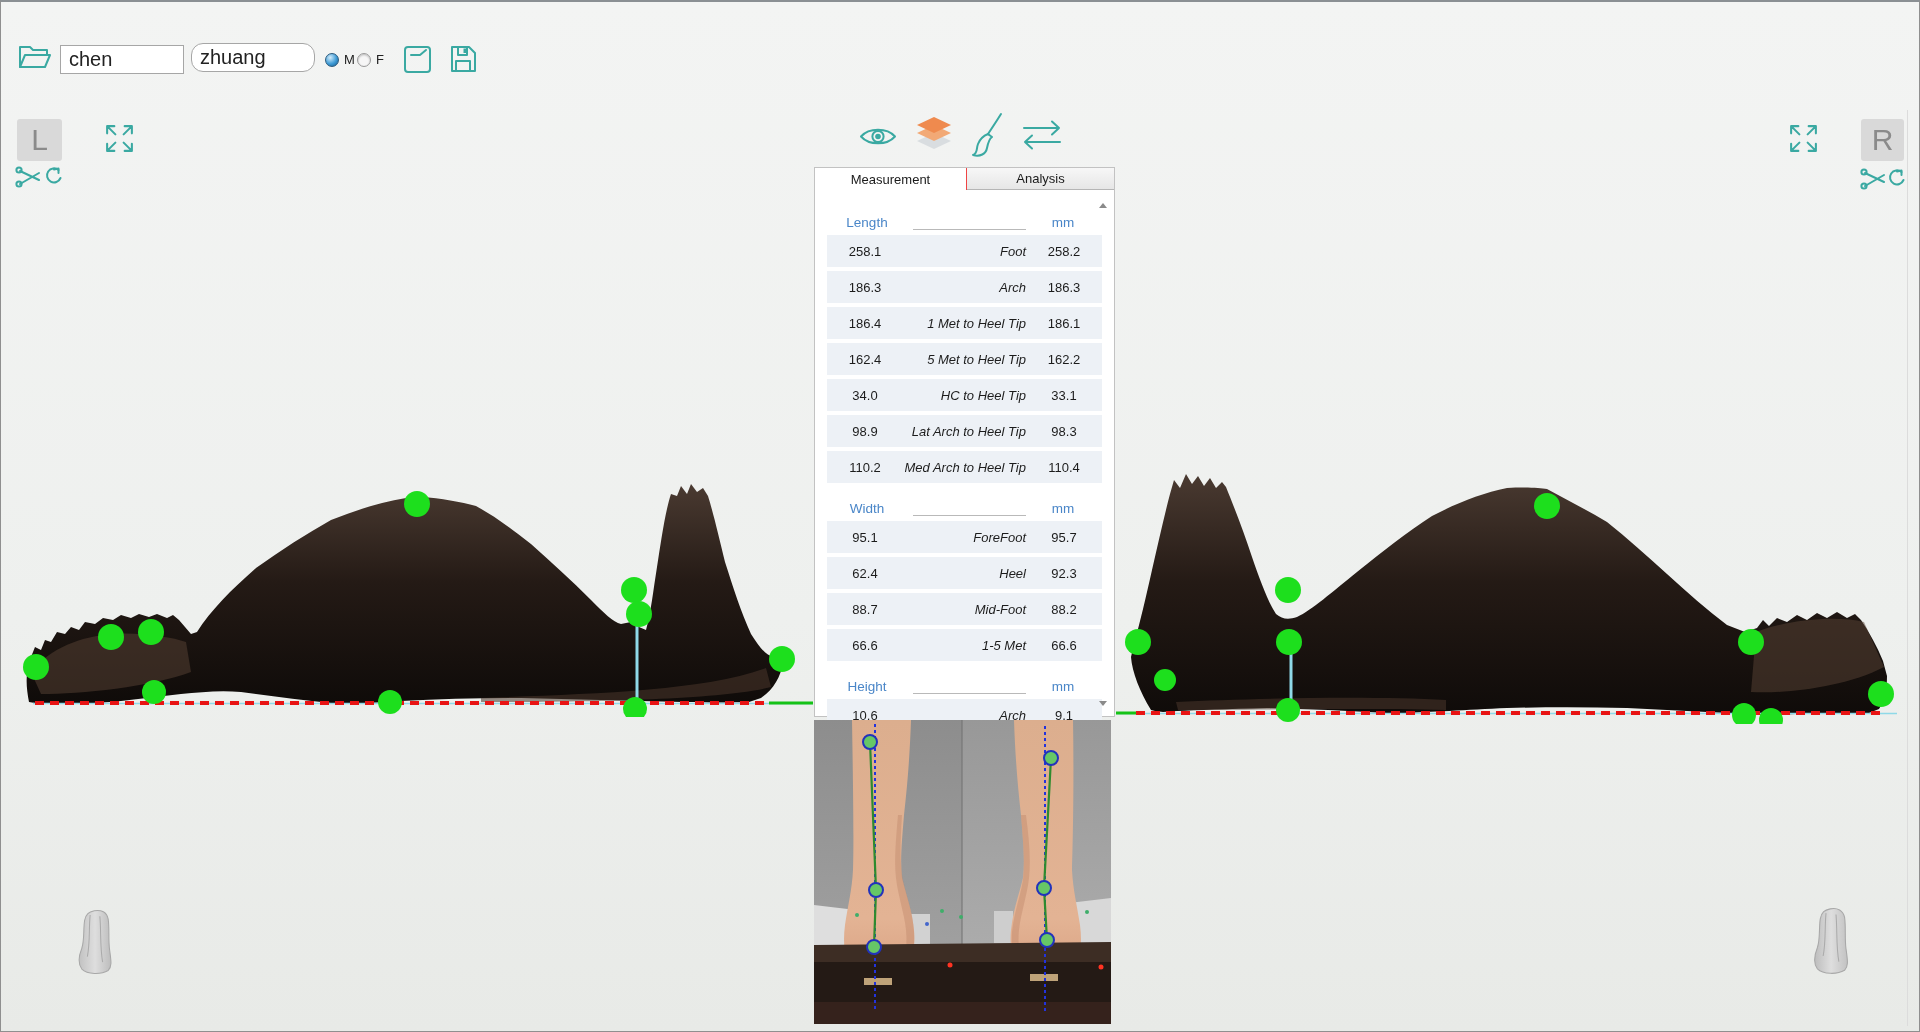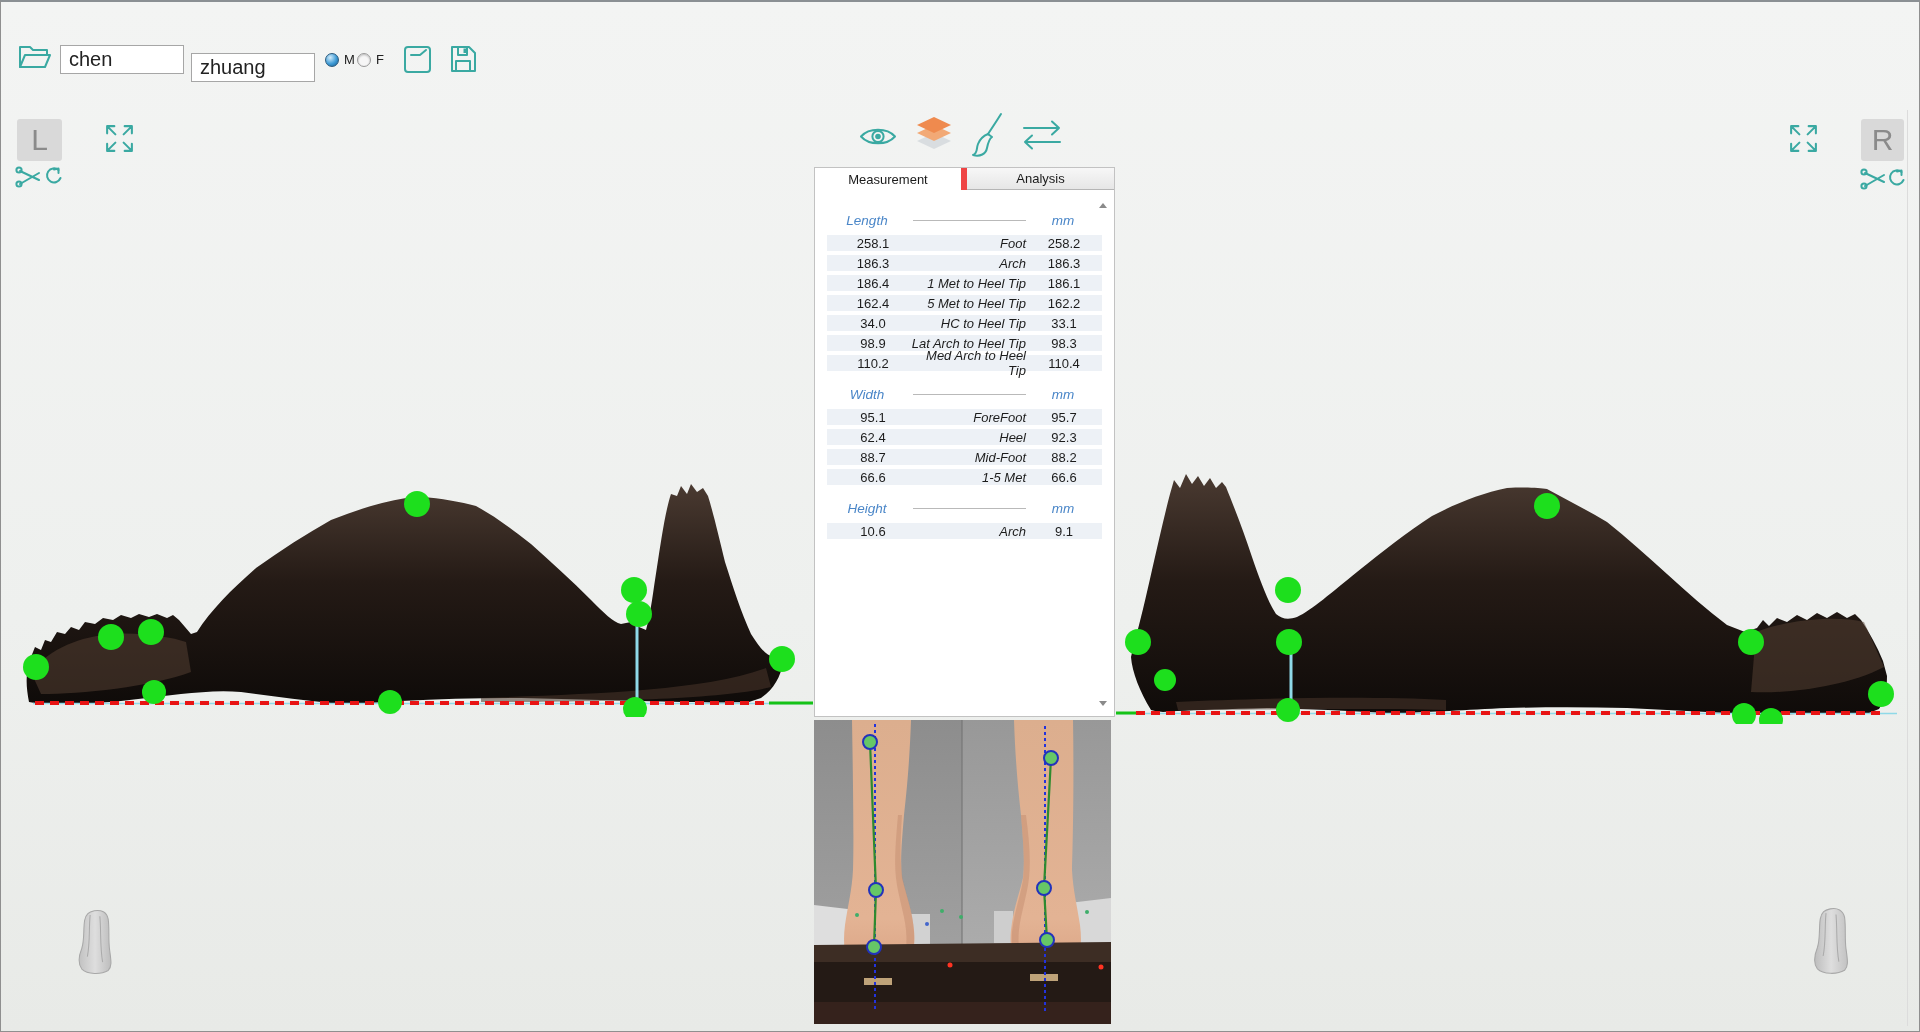--- a/index.html
+++ b/index.html
@@ -16,47 +16,47 @@
   .app-title{position:absolute; left:95px; top:8px; font-size:13px; color:#1c1c1c;}
   .file-path{position:absolute; left:0; right:0; top:8px; text-align:center; font-size:13px; color:#111;}
   .winbtn{position:absolute; top:2px; width:26px; height:24px; display:flex; align-items:center; justify-content:center;
     color:#6f7377; font-size:16px; cursor:default;}
   .btn-min{right:36px;} .btn-close{right:8px;}
   
   .toolbar{position:absolute; left:0; top:30px; width:100%; height:56px;}
   .tool-ic{position:absolute; display:flex; align-items:center; justify-content:center;}
   .txtin{position:absolute; width:124px; height:29px; border:1px solid #a6a6a6; background:#fff; font-size:20px;
     padding:0 8px; color:#222; font-family:"Liberation Sans",sans-serif;}
-  .in1{left:59px; top:13px;} .in2{left:190px; top:21px;}
+  .in1{left:59px; top:13px;} .in2{left:190px; top:11px;border-radius:12px;}
   .radio-wrap{position:absolute; display:flex; align-items:center; gap:5px; font-size:13px; color:#222;}
   .radio{width:14px; height:14px; border-radius:50%;}
   .radio.on{background:radial-gradient(circle at 35% 30%, #d4ecfa, #3e9bd6 55%, #155a8e); border:1px solid #2b5a7e;}
   .radio.off{background:#f6f6f6; border:1px solid #9a9a9a; box-shadow:inset 0 1px 2px rgba(0,0,0,.25);}
   
   .tabstrip{position:absolute; left:0; top:85px; width:100%; height:23px; border-bottom:1px solid #c6c8c6;}
   .scan-tab{position:absolute; left:8px; top:0; width:104px; height:23px; background:#fff; border:1px solid #989898;
     border-bottom:none; font-size:13px; color:#111; display:flex; align-items:center; justify-content:center;}
   
   .lr-btn{position:absolute; width:45px; height:42px; background:#d9d9d9; border-radius:3px; color:#8b8b8b;
     font-size:30px; display:flex; align-items:center; justify-content:center;}
   .ctl{position:absolute;}
   
   .mpanel{position:absolute; left:813px; top:165px; width:301px; height:550px; background:#fff; border:1px solid #c2c2c2;}
   .mtabs{display:flex; height:22px;}
   .mtab{font-size:13px; color:#1a1a1a; display:flex; align-items:center; justify-content:center;}
-  .mtab.active{width:152px; background:#fff; border-right:6px solid #ef4444;}
+  .mtab.active{width:152px; background:#fff; border-right:1px solid #ef4444;}
   .mtab.inactive{flex:1; background:linear-gradient(#f7f7f7,#e6e6e6); border-bottom:1px solid #b5b5b5;}
   .mbody{position:relative; height:526px; padding-top:7px;}
   .msec{margin-top:13px;}
   .msec:first-child{margin-top:0;}
-  .mhead{display:flex; align-items:center; height:20px; margin:0 22px 5px 14px; color:var(--blue); font-size:13.5px;font-style:italic;}
+  .mhead{display:flex; align-items:flex-end; height:20px; margin:0 22px 5px 14px; color:var(--blue); font-size:13.5px;}
   .mhead .nm{width:76px; text-align:center;}
   .mhead .ln{flex:1; border-top:1px solid #b9b9b9; margin:0 8px;}
   .mhead .un{width:58px; text-align:center;}
-  .mrow{display:flex; align-items:center; height:16px; margin:0 12px 4px 12px; background:var(--rowbg); font-size:13px; color:#1c1c1c;padding-left:8px;}
+  .mrow{display:flex; align-items:center; height:32px; margin:0 12px 4px 12px; background:var(--rowbg); font-size:13px; color:#1c1c1c;}
   .mrow .v{width:76px; text-align:center;}
   .mrow .lbl{flex:1; text-align:right;font-style:italic;}
   .tri{position:absolute; right:7px; width:0; height:0; border-left:4px solid transparent; border-right:4px solid transparent;}
   .tri-up{top:13px; border-bottom:5px solid #8a8a8a;}
   .tri-dn{bottom:10px; border-top:5px solid #8a8a8a;}
   
   .stroke-ic{stroke:var(--accent); fill:none; stroke-width:2; stroke-linecap:round; stroke-linejoin:round;}
   .right-divider{position:absolute; left:1906px; top:108px; height:916px; width:1px; background:#dcdcdc;}
   .abs{position:absolute;}
 </style>

